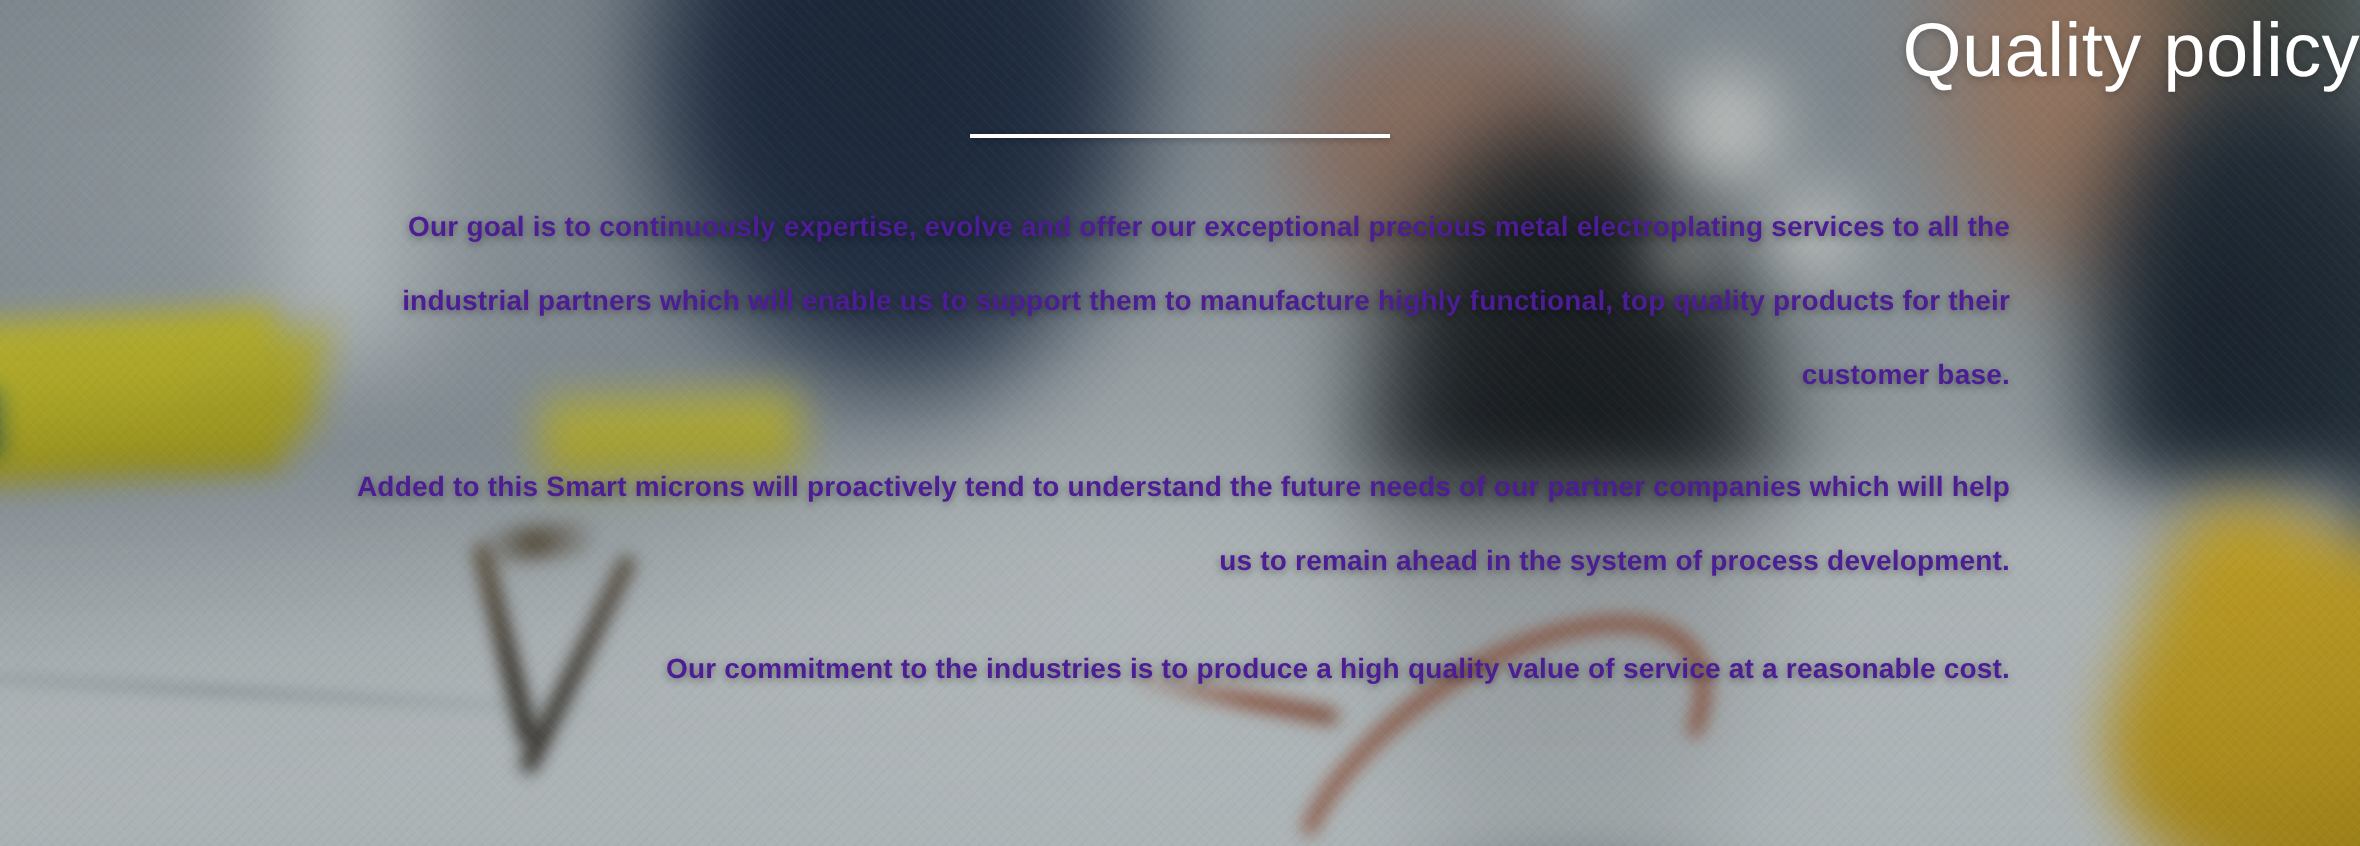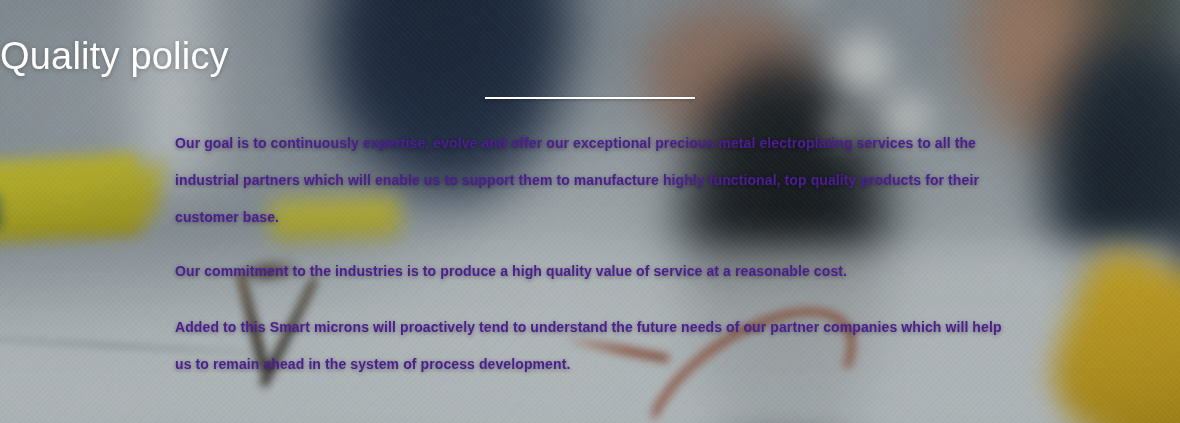--- a/index.html
+++ b/index.html
@@ -263,22 +263,21 @@
       repeating-linear-gradient(45deg,  rgba(255,255,255,.055) 0px, rgba(255,255,255,.055) 1px, rgba(0,0,0,0) 1px, rgba(0,0,0,0) 4px),
       repeating-linear-gradient(-45deg, rgba(0,0,0,.045) 0px, rgba(0,0,0,.045) 1px, rgba(0,0,0,0) 1px, rgba(0,0,0,0) 4px);
   }
 
   
   .content {
     position: relative;
     z-index: 4;
     width: 1180px;
     height: 423px;
-    padding-top: 30px;
-    text-align: left;
+    text-align: right;
   }
 
   .hero-title {
     font-size: 38px;
     font-weight: 300;
     line-height: 52px;
     color: #ffffff;
     letter-spacing: .2px;
     text-shadow: 0 1px 5px rgba(0,0,0,.30);
   }
@@ -346,18 +345,18 @@
   <div class="bg-texture"></div>
 
   <div class="content">
 
     <h1 class="hero-title">Quality policy</h1>
 
     <div class="title-divider"></div>
 
     <div class="body-block">
       <p class="para para-1">Our goal is to continuously expertise, evolve and offer our exceptional precious metal electroplating services to all the industrial partners which will enable us to support them to manufacture highly functional, top quality products for their customer base.</p>
+      <p class="para para-2">Added to this Smart microns will proactively tend to understand the future needs of our partner companies which will help us to remain ahead in the system of process development.</p>
       <p class="para para-3">Our commitment to the industries is to produce a high quality value of service at a reasonable cost.</p>
-      <p class="para para-2">Added to this Smart microns will proactively tend to understand the future needs of our partner companies which will help us to remain ahead in the system of process development.</p>
     </div>
 
   </div>
 </div>
 
 </body></html>

